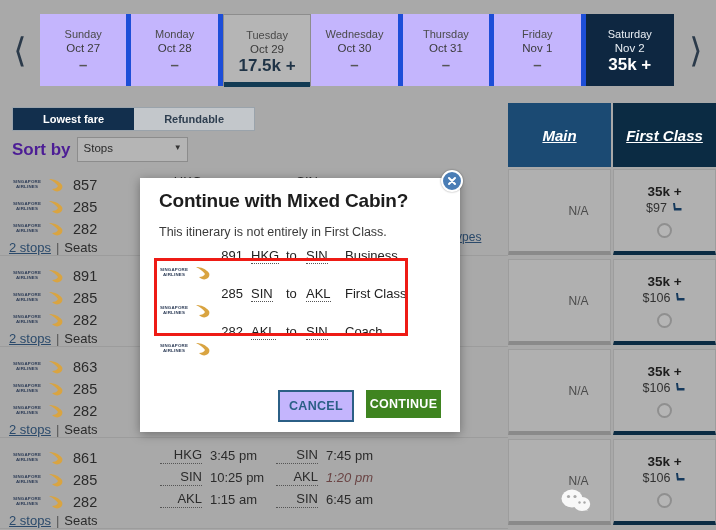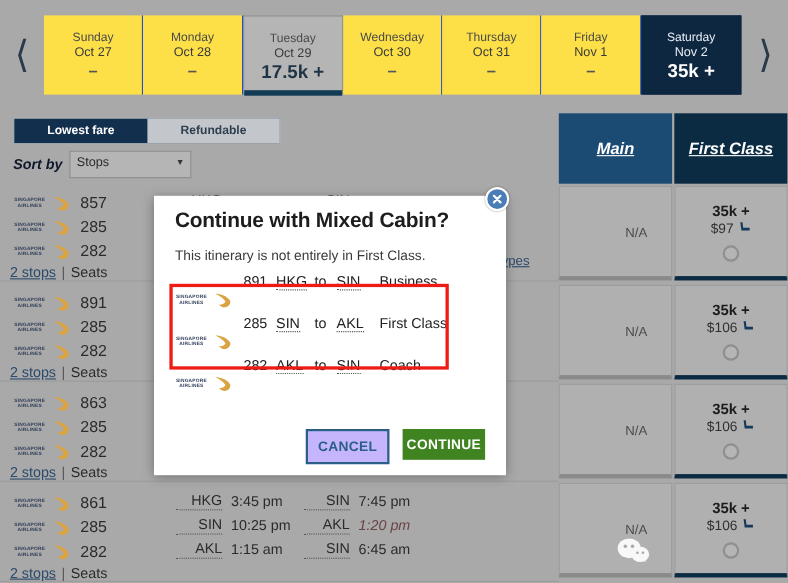--- a/index.html
+++ b/index.html
@@ -16,23 +16,23 @@
     position:absolute;left:0;top:0;width:716px;height:100px;
     background:#a9a9a9;display:flex;align-items:center;
   }
   .arrow{
     width:40px;height:100px;display:flex;align-items:center;justify-content:center;
     color:#2b3a4a;font-size:34px;font-weight:300;line-height:1;cursor:pointer;
     font-family:"DejaVu Sans", sans-serif;
   }
   .days{display:flex;flex:1;height:72px;align-items:stretch;gap:0;padding-right:2px;}
   .day{
-    flex:1;position:relative;background:#fde047;
+    flex:1;position:relative;background:#c4b5fd;
     display:flex;flex-direction:column;align-items:center;justify-content:center;
-    color:#3a3a3a;cursor:pointer;border-right:1px solid #1d4ed8;
+    color:#3a3a3a;cursor:pointer;border-right:5px solid #1d4ed8;
   }
   .day .dow{font-size:11px;line-height:14px;color:#4a4a4a;}
   .day .dt{font-size:11.5px;line-height:15px;color:#3a3a3a;font-weight:500;}
   .day .pr{font-size:11px;line-height:16px;color:#555;font-weight:700;margin-top:1px;}
   .day.dash .pr{font-size:15px;font-weight:700;color:#555;letter-spacing:0;}
   .day.selected{
     background:#b5b5b5;border:1px solid #8d8d8d;border-bottom:none;
   }
   .day.selected .pr{font-size:17px;color:#1f3346;font-weight:700;}
   .day.selected::after{
@@ -49,21 +49,21 @@
   .segmented{
     position:absolute;left:12px;top:7px;display:flex;height:22px;
     border:1px solid #9aa3ab;background:#c3c7cb;
   }
   .seg{
     display:flex;align-items:center;justify-content:center;padding:0 30px;
     font-size:11px;font-weight:700;color:#2f3f50;cursor:pointer;
   }
   .seg.on{background:#122f4d;color:#fff;}
   .sortrow{position:absolute;left:12px;top:37px;display:flex;align-items:center;gap:6px;}
-  .sortlbl{font-size:13px;font-weight:700;color:#0f172a;font-style:italic;}
+  .sortlbl{font-size:17px;font-weight:700;color:#4c1d95;}
   .select{
     width:98px;height:19px;border:1px solid #8c8c8c;background:#b5b5b5;
     display:flex;align-items:center;justify-content:space-between;
     padding:0 5px 4px 6px;font-size:11.5px;color:#2a2a2a;cursor:pointer;
   }
   .caret{font-size:8px;color:#333;}
   .comparelink{
     position:absolute;left:364px;top:130px;font-size:12px;color:#2b4a6b;
     text-decoration:underline;cursor:pointer;
   }

